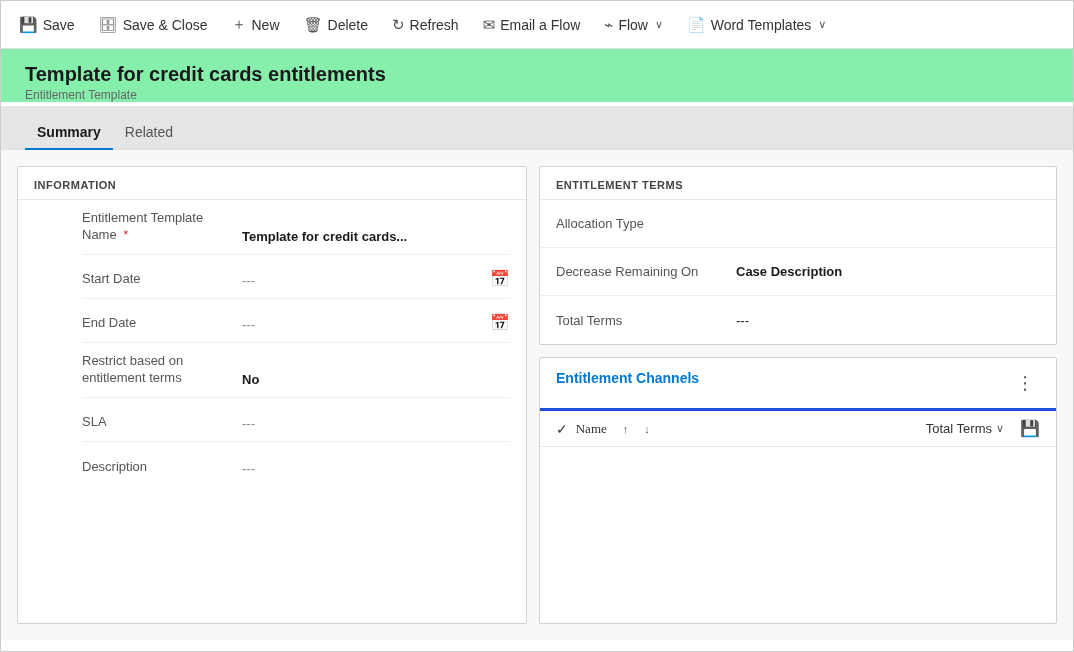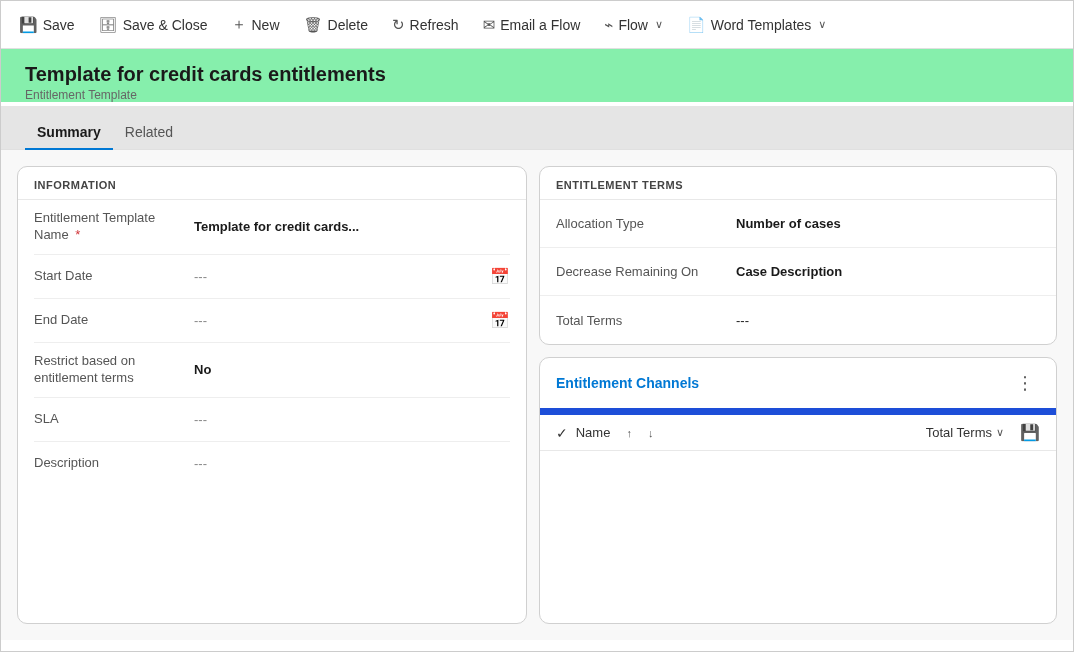--- a/index.html
+++ b/index.html
@@ -92,21 +92,21 @@
       padding: 16px 16px;
       background: #f8f8f8;
       height: calc(652px - 48px - 72px - 42px);
       overflow: hidden;
     }
 
     
     .card {
       background: #fff;
       border: 1px solid #d0d0d0;
-      border-radius: 10px;
+      border-radius: 2px;
     }
     .left-card {
       flex: 0 0 510px;
       margin-right: 12px;
     }
     .right-column {
       flex: 1;
       display: flex;
       flex-direction: column;
       gap: 12px;
@@ -127,24 +127,25 @@
       text-transform: uppercase;
       border-bottom: 1px solid #e8e8e8;
     }
 
     
     .form-section {
       padding: 0 16px;
     }
     .field-row {
       display: flex;
-      align-items: center;
+      align-items: flex-end;
       padding: 10px 0;
       border-bottom: 1px solid #eeeeee;
       min-height: 44px;
+      margin-left: 48px;
     }
     .field-row:last-child {
       border-bottom: none;
     }
     .field-label {
       flex: 0 0 160px;
       font-size: 13px;
       color: #555;
       line-height: 1.3;
     }
@@ -190,24 +191,24 @@
       font-size: 13px;
       color: #1a1a1a;
     }
     .terms-value.bold {
       font-weight: 700;
     }
 
     
     .channels-header {
       display: flex;
-      align-items: center;
+      align-items: flex-start;
       justify-content: space-between;
       padding: 12px 16px;
-      border-bottom: 7px solid #1d4ed8;
+      border-bottom: 3px solid #1d4ed8;
     }
     .channels-title {
       font-size: 14px;
       font-weight: 600;
       color: #0078d4;
     }
     .channels-menu-btn {
       font-size: 18px;
       color: #555;
       cursor: pointer;
@@ -224,20 +225,21 @@
       color: #333;
       font-size: 14px;
     }
     .sort-col {
       display: flex;
       align-items: center;
       gap: 16px;
       font-size: 13px;
       color: #333;
       cursor: pointer;
+      font-family: Liberation Serif, serif;
     }
     .sort-arrows {
       font-size: 11px;
       color: #555;
     }
     .spacer { flex: 1; }
     .total-terms-col {
       display: flex;
       align-items: center;
       gap: 4px;
@@ -345,21 +347,20 @@
     </div>
   </div>
 
   <div class="right-column">
 
     <div class="card top-right-card">
       <div class="card-header">ENTITLEMENT TERMS</div>
 
       <div class="terms-field-row">
         <div class="terms-label">Allocation Type</div>
-        <div class="terms-value bold">Number of cases</div>
       </div>
 
       <div class="terms-field-row">
         <div class="terms-label">Decrease Remaining On</div>
         <div class="terms-value bold">Case Description</div>
       </div>
 
       <div class="terms-field-row">
         <div class="terms-label">Total Terms</div>
         <div class="terms-value">---</div>

